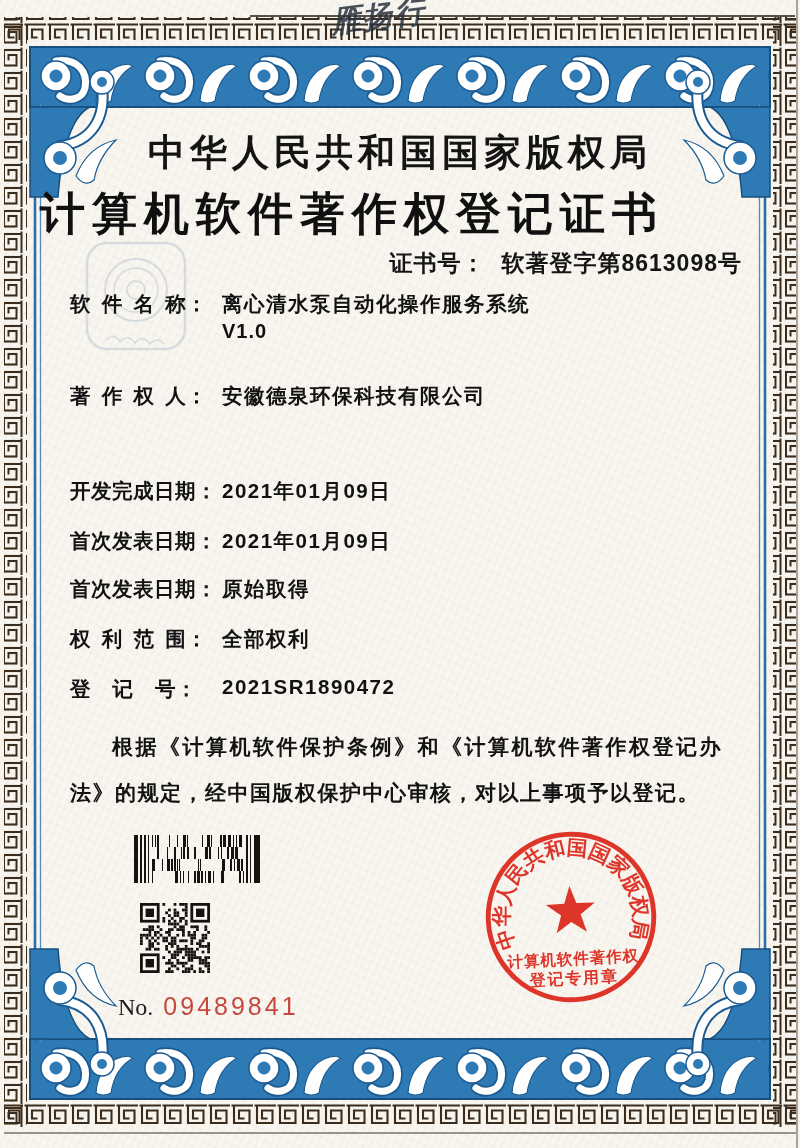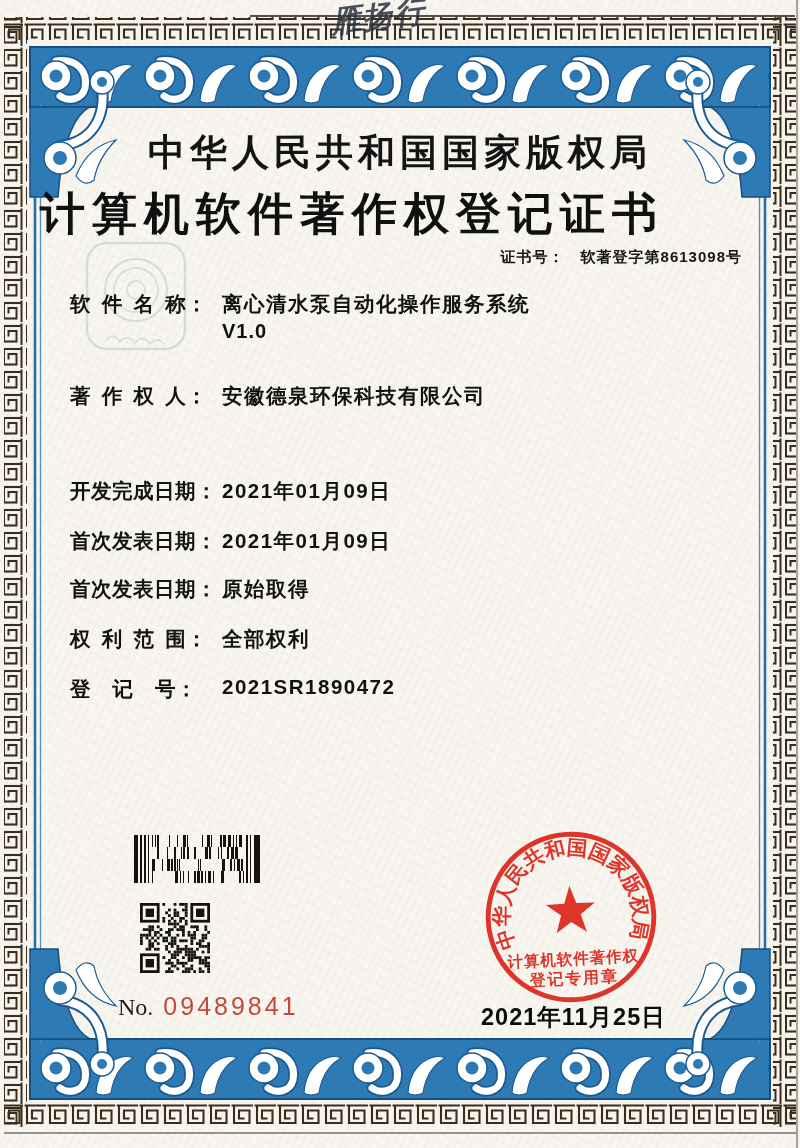--- a/index.html
+++ b/index.html
@@ -15,21 +15,21 @@
   .handwriting{position:absolute;left:330px;top:-6px;width:140px;font-family:"DejaVu Serif", serif;
     font-size:30px;font-style:italic;font-weight:700;color:#2b3340;transform:rotate(-7deg);opacity:.85;letter-spacing:2px;}
   .topline{position:absolute;left:250px;top:15px;width:545px;height:2px;background:#38342d;opacity:.85;}
   .edge-right{position:absolute;left:796px;top:0;width:2px;height:1148px;background:#57514a;opacity:.5;}
   .edge-bottom{position:absolute;left:4px;top:1132px;width:792px;height:2px;background:#4a443c;opacity:.55;}
   
   .t-authority{position:absolute;left:40px;right:40px;top:128px;text-align:center;
     font-family:"Liberation Serif", serif;font-size:37px;font-weight:900;letter-spacing:5px;color:#141414;}
   .t-cert{position:absolute;left:40px;right:40px;top:184px;
     font-family:"Liberation Serif", serif;font-size:45px;font-weight:900;letter-spacing:7px;color:#101010;}
-  .certno{position:absolute;right:58px;top:248px;font-size:15px;font-weight:700;letter-spacing:1px;color:#151515;}
+  .certno{position:absolute;right:58px;top:248px;font-size:23px;font-weight:700;letter-spacing:1px;color:#151515;}
   .certno .gap{display:inline-block;width:16px;}
   
   .frow{position:absolute;left:70px;font-size:20.5px;font-weight:700;color:#121212;}
   .f-label{position:absolute;left:0;top:0;white-space:pre;letter-spacing:.5px;}
   .f-value{position:absolute;left:152px;top:0;white-space:pre;letter-spacing:1.5px;width:540px;}
   .r1{top:290px}.r2{top:382px}.r3{top:477px}.r4{top:527px}.r5{top:575px}.r6{top:625px}.r7{top:675px}
   .vline2{position:absolute;left:222px;top:320px;font-size:20px;font-weight:700;letter-spacing:1px;}
   
   .para{position:absolute;left:70px;top:724px;width:652px;font-size:21px;font-weight:700;
     line-height:46px;letter-spacing:1.5px;text-indent:2em;color:#131313;text-align:justify;}
@@ -151,20 +151,21 @@
     </div>
     <div class="frow r6">
       <span class="f-label">权 利 范 围：</span>
       <span class="f-value">全部权利</span>
     </div>
     <div class="frow r7">
       <span class="f-label">登  记  号：</span>
       <span class="f-value">2021SR1890472</span>
     </div>
 
+    <div class="para">根据《计算机软件保护条例》和《计算机软件著作权登记办法》的规定，经中国版权保护中心审核，对以上事项予以登记。</div>
 
     <svg id="barcode" class="barcode" viewBox="0 0 127 48" preserveAspectRatio="none">
         <rect x="0" y="0" width="4" height="48" fill="#151310"></rect>
         <rect x="6" y="0" width="2" height="48" fill="#151310"></rect>
         <rect x="10" y="0" width="2" height="48" fill="#151310"></rect>
         <rect x="14" y="0" width="1" height="48" fill="#151310"></rect>
         <rect x="112" y="0" width="2" height="48" fill="#151310"></rect>
         <rect x="116" y="0" width="1" height="48" fill="#151310"></rect>
         <rect x="120" y="0" width="6" height="48" fill="#151310"></rect>
         <rect x="18" y="0" width="1" height="12" fill="#151310"></rect>
@@ -451,15 +452,14 @@
       <g transform="rotate(-3 100 100)">
         <circle cx="100" cy="100" r="93" fill="none" stroke="#dd2a1e" stroke-width="5.5"></circle>
         <path id="sealArc" d="M36.6,129.6 A70,70 0 1 1 163.4,129.6" fill="none"></path>
         <text fill="#dd2a1e" font-size="23" font-weight="700"><textPath href="#sealArc" startOffset="0" textLength="278" lengthAdjust="spacingAndGlyphs">中华人民共和国国家版权局</textPath></text>
         <polygon id="sealStar" fill="#dd2a1e" points="100.0,65.0 106.8,84.6 127.6,85.0 111.0,97.6 117.0,117.5 100.0,105.6 83.0,117.5 89.0,97.6 72.4,85.0 93.2,84.6"></polygon>
         <text x="100" y="153" text-anchor="middle" fill="#dd2a1e" font-size="17.5" font-weight="700" letter-spacing="1">计算机软件著作权</text>
         <text x="100" y="175" text-anchor="middle" fill="#dd2a1e" font-size="18" font-weight="700" letter-spacing="2">登记专用章</text>
       </g>
     </svg>
 
-    <div class="issue-date">2021年11月25日</div>
   </div>
 </div>
 
 </body></html>

